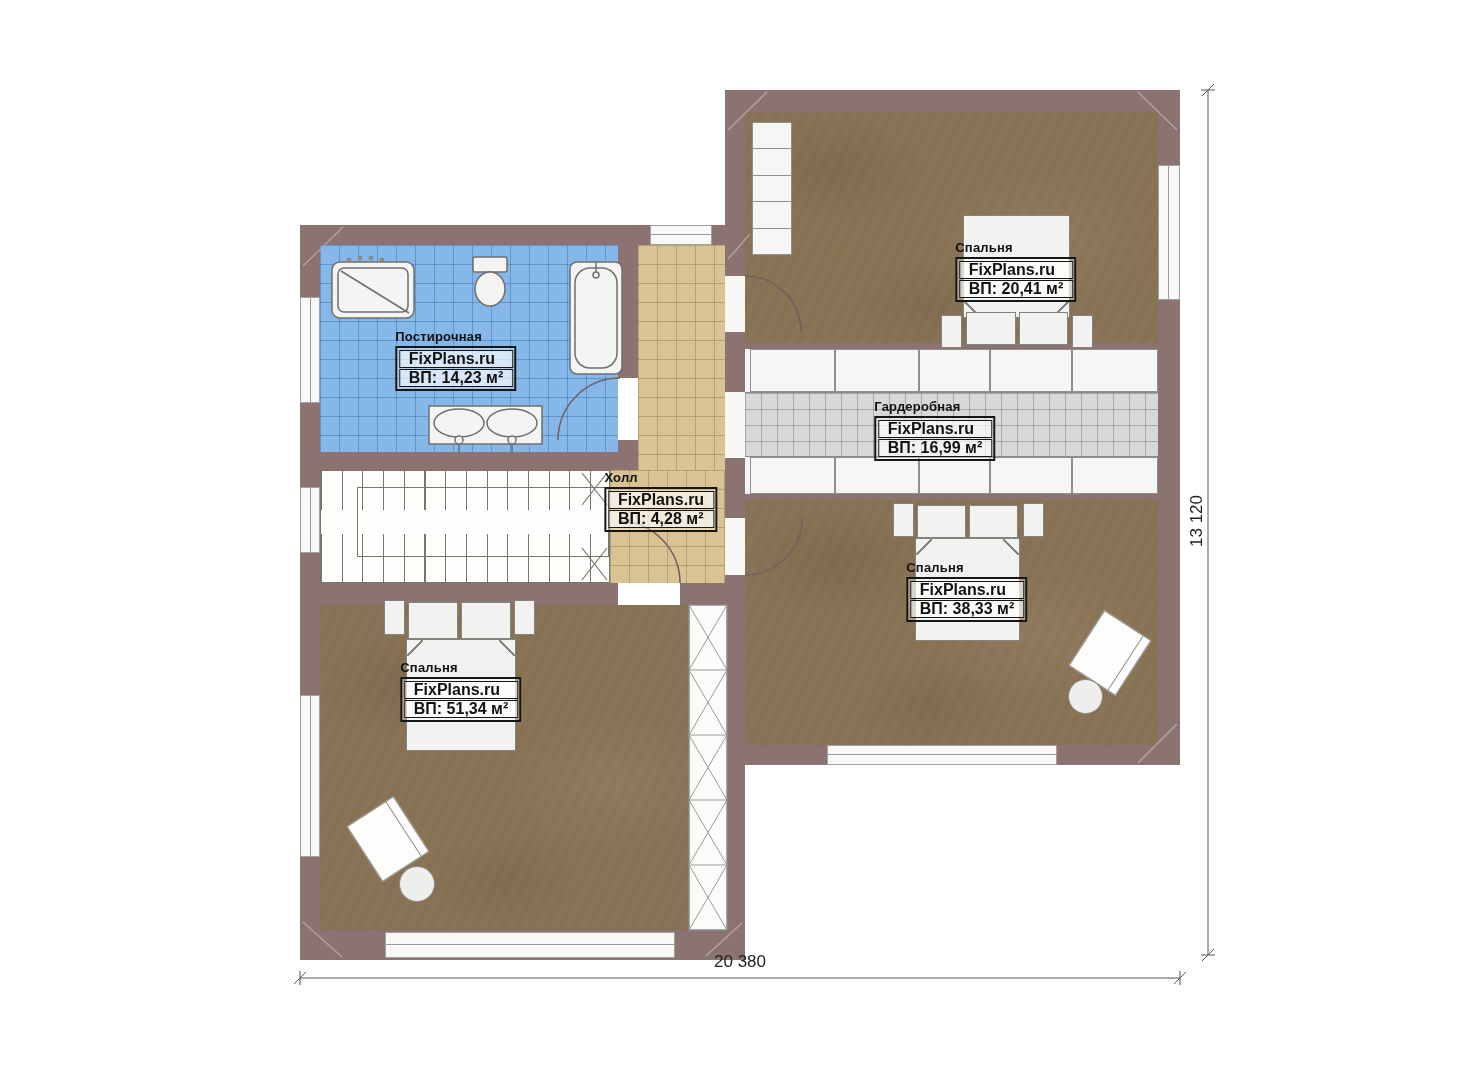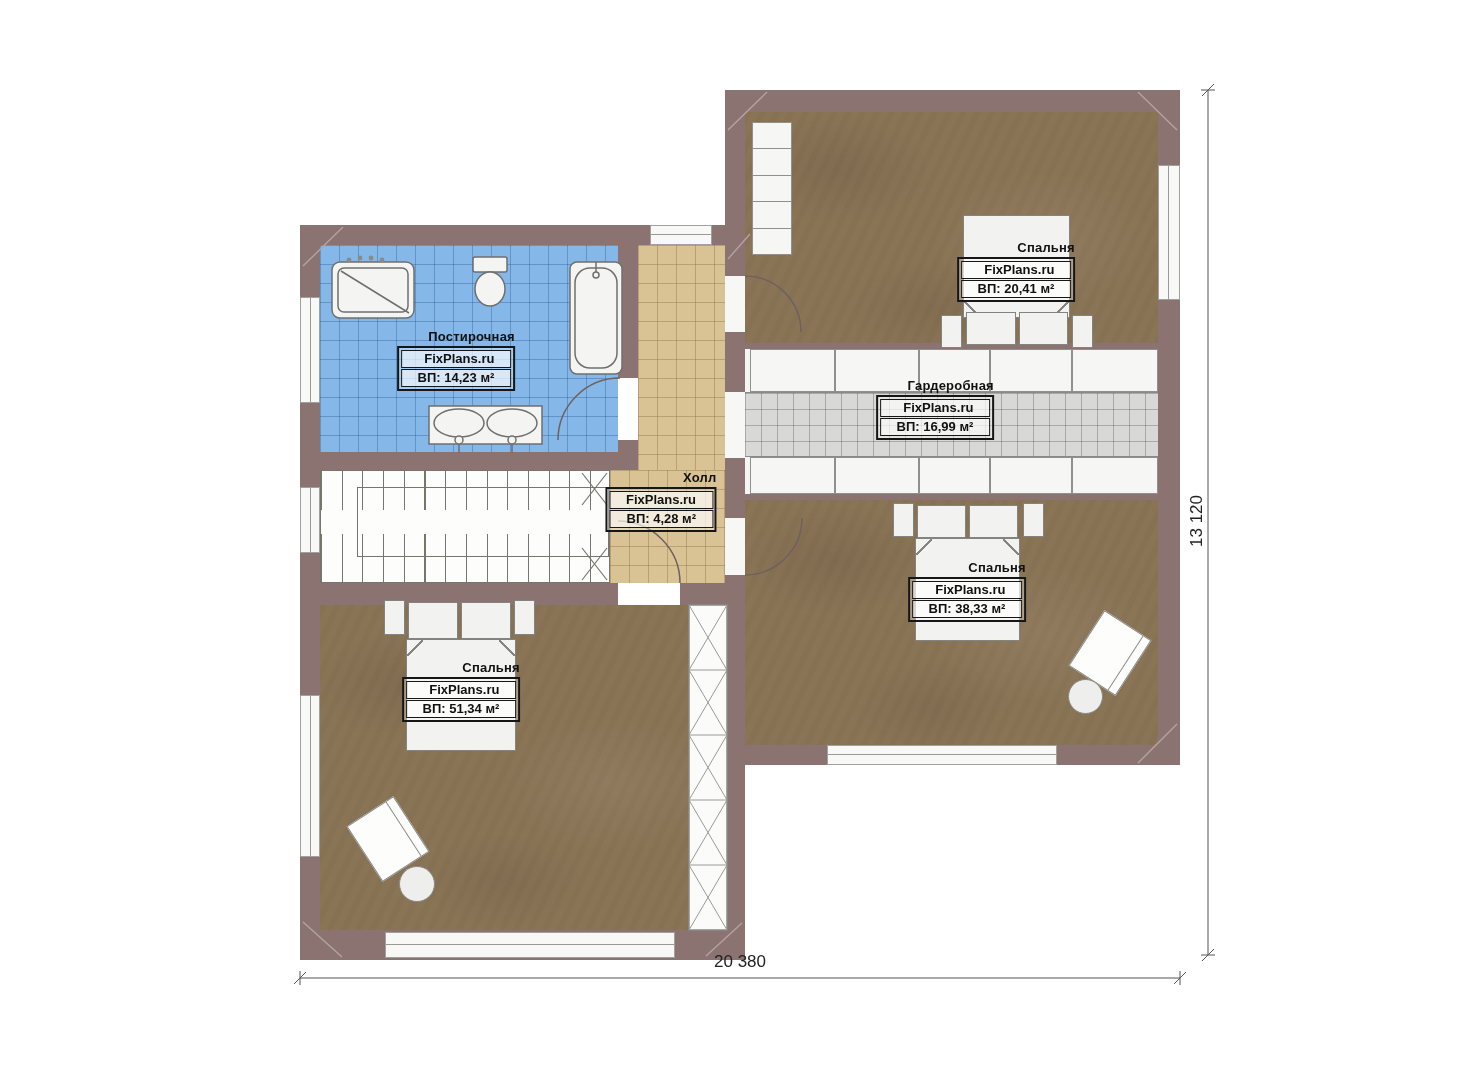--- a/index.html
+++ b/index.html
@@ -37,24 +37,24 @@
   .shelf>div:last-child{border-bottom:none;}
   .cab-row{position:absolute;background:#f6f6f4;border:1.5px solid #8f8f8d;box-sizing:border-box;}
   .cab-div{position:absolute;top:0;bottom:0;width:1.5px;background:#8f8f8d;}
   .bed{position:absolute;}
   .fold{position:absolute;width:16px;height:16px;}
   .fold-a{background:linear-gradient(135deg,transparent calc(50% - .8px),#85857f calc(50% - .8px),#85857f calc(50% + .8px),transparent calc(50% + .8px));}
   .fold-b{background:linear-gradient(45deg,transparent calc(50% - .8px),#85857f calc(50% - .8px),#85857f calc(50% + .8px),transparent calc(50% + .8px));}
   .desk{position:absolute;background:#fdfdfc;border:1.5px solid #8a8a88;box-sizing:border-box;}
   .desk-strip{position:absolute;top:0;bottom:0;right:1px;width:8px;border-left:1.5px solid #8a8a88;box-sizing:border-box;}
   .chair{position:absolute;border-radius:50%;background:#eeeeec;border:1.5px solid #8a8a88;box-sizing:border-box;}
-  .room-label{position:absolute;transform:translateX(-50%);text-align:right;z-index:30;color:#111;}
+  .room-label{position:absolute;transform:translateX(-50%);text-align:left;z-index:30;color:#111;}
   .room-name{font-size:13px;font-weight:700;margin-bottom:2px;white-space:nowrap;letter-spacing:.2px;}
   .label-box{display:inline-block;border:2px solid #161616;background:rgba(255,255,255,.30);}
-  .label-box .row{border:1.2px solid #161616;margin:1.5px;padding:0 16px;font-size:13px;font-weight:700;
+  .label-box .row{border:1.2px solid #161616;margin:1.5px;padding:0 9px;font-size:16px;font-weight:700;
     background:rgba(255,255,255,.55);white-space:nowrap;line-height:16px;}
   .dim-text{position:absolute;font-size:17px;color:#222;z-index:25;}
   svg.overlay{position:absolute;left:0;top:0;z-index:6;pointer-events:none;}
   .z10{z-index:10;} .z4{z-index:4;} .z3{z-index:3;} .z2{z-index:2;} .z1{z-index:1;}
 </style>
 </head>
 <body>
 
 <div id="plan">
 
@@ -266,21 +266,21 @@
   </div>
 
   <div class="room-label" style="left:661px;top:470px">
     <div class="room-name">Холл</div>
     <div class="label-box">
       <div class="row">FixPlans.ru</div>
       <div class="row">ВП: 4,28 м²</div>
     </div>
   </div>
 
-  <div class="room-label" style="left:935px;top:378px">
+  <div class="room-label" style="left:935px;top:399px">
     <div class="room-name">Гардеробная</div>
     <div class="label-box">
       <div class="row">FixPlans.ru</div>
       <div class="row">ВП: 16,99 м²</div>
     </div>
   </div>
 
   <div class="room-label" style="left:1016px;top:240px">
     <div class="room-name">Спальня</div>
     <div class="label-box">

